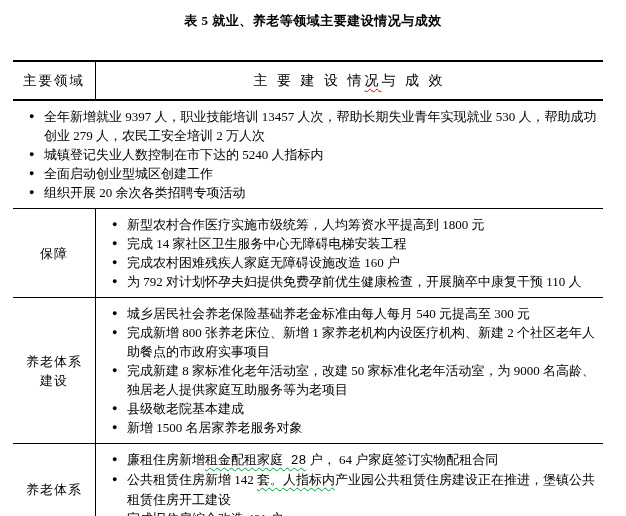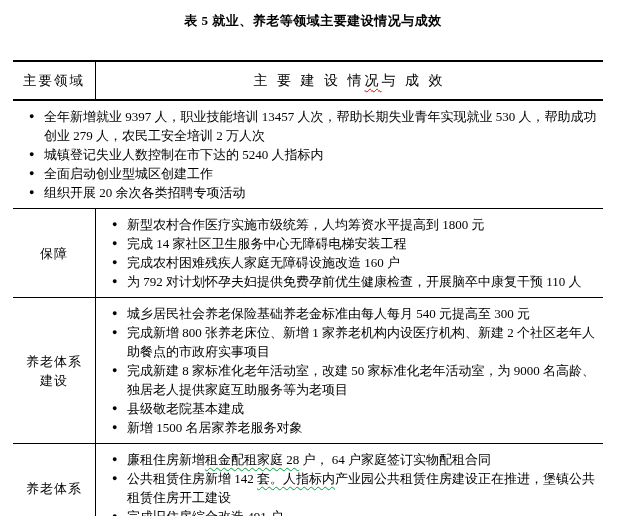--- a/index.html
+++ b/index.html
@@ -36,21 +36,21 @@
   }
   .li { display:flex; }
   .bullet { flex:0 0 15px; width:15px; font-size:9px; line-height:19px; }
   .txt { flex:1; min-width:0; }
   .sq-red {
     text-decoration:underline wavy #e00000 1px;
     text-underline-offset:3px; text-decoration-skip-ink:none;
   }
   .sq-green {
     text-decoration:underline wavy #00a03c 1px;
-    text-underline-offset:3px; text-decoration-skip-ink:none;
+    text-underline-offset:3px; text-decoration-skip-ink:none;font-family:Liberation Mono, monospace;
   }
 </style>
 </head>
 <body>
 
 <div>
 
   <div class="title">表 5 就业、养老等领域主要建设情况与成效</div>
 
   <div class="tbl">

